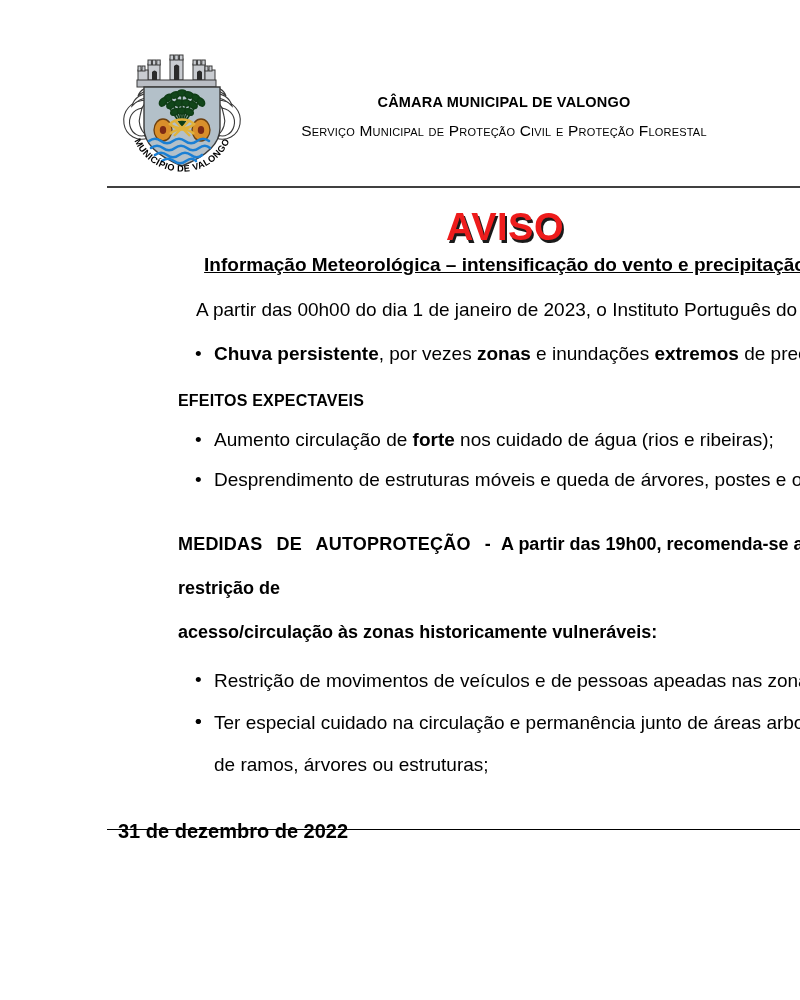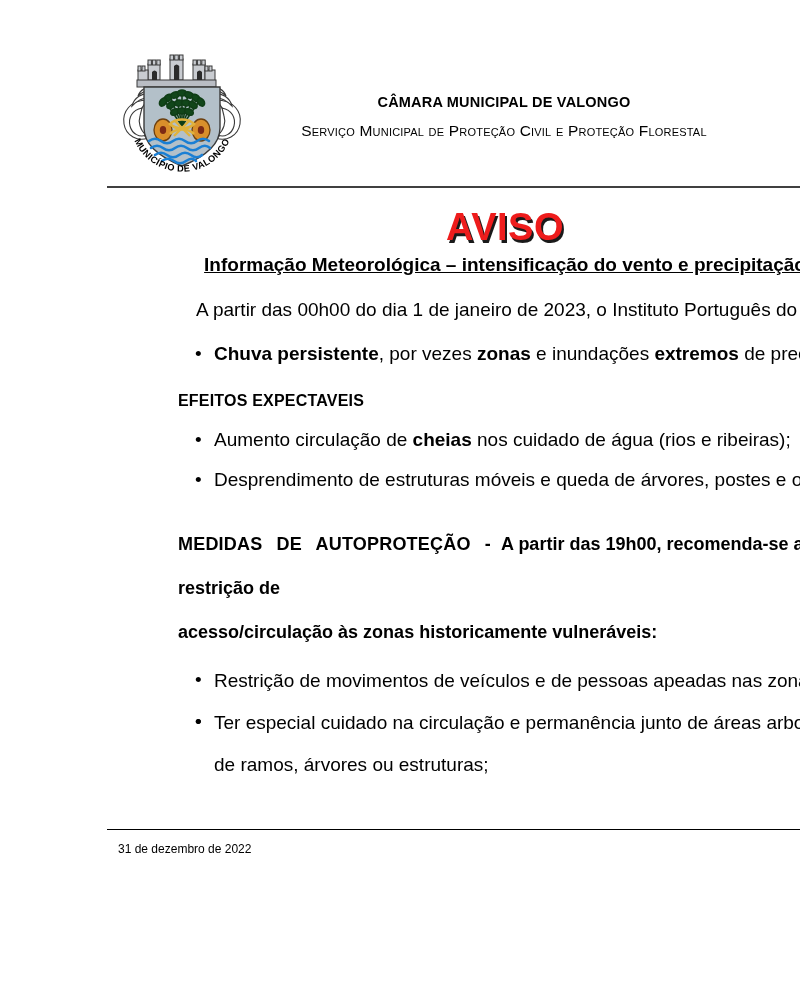--- a/index.html
+++ b/index.html
@@ -179,24 +179,25 @@
     position: absolute;
     left: 107px;
     top: 829px;
     width: 953px;
     height: 1px;
     background: #000000;
   }
   .footer-date {
     position: absolute;
     left: 118px;
-    top: 837px;
-    font-size: 12px;
+    top: 819px;
+    font-size: 20px;
     line-height: 24px;
     white-space: nowrap;
+    font-weight: bold;
   }
 </style>
 </head>
 <body>
 
 <div class="page">
   <div class="doc">
 
     <div class="header">
 
@@ -313,21 +314,21 @@
 
       <div class="para">A partir das 00h00 do dia 1 de janeiro de 2023, o Instituto Português do Mar e da Atmosfera prevê:</div>
 
       <ul class="bullets">
           <li><span class="dot">•</span><b>Chuva persistente</b><span>, por vezes </span><b>zonas</b><span> e inundações </span><b>extremos</b><span> de precipitação;</span></li>
         </ul>
 
       <div class="section-head">EFEITOS EXPECTAVEIS</div>
 
       <ul class="bullets">
-          <li><span class="dot">•</span><span>Aumento circulação de </span><b>cheias</b><span> nos cuidado de água (rios e ribeiras);</span></li>
+          <li><span class="dot">•</span><span>Aumento circulação de </span><b>forte</b><span> nos cuidado de água (rios e ribeiras);</span></li>
           <li><span class="dot">•</span><span>Desprendimento de estruturas móveis e queda de árvores, postes e outdoors;</span></li>
         </ul>
 
       <div class="medidas">
         <span class="lead">MEDIDAS DE AUTOPROTEÇÃO -</span>
         <span class="strong">&nbsp;</span><span class="strong">A partir das 19h00, recomenda-se a restrição de</span>
         <span class="line2">acesso/circulação às zonas historicamente vulneráveis:</span>
       </div>
 
       <ul class="bullets tight">

